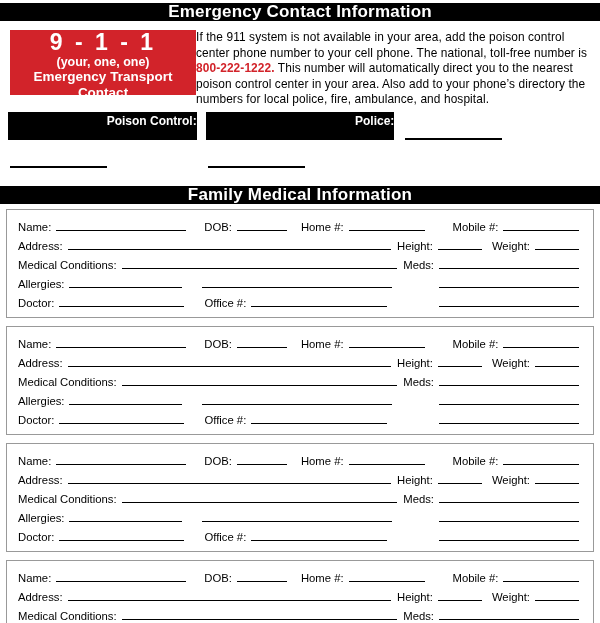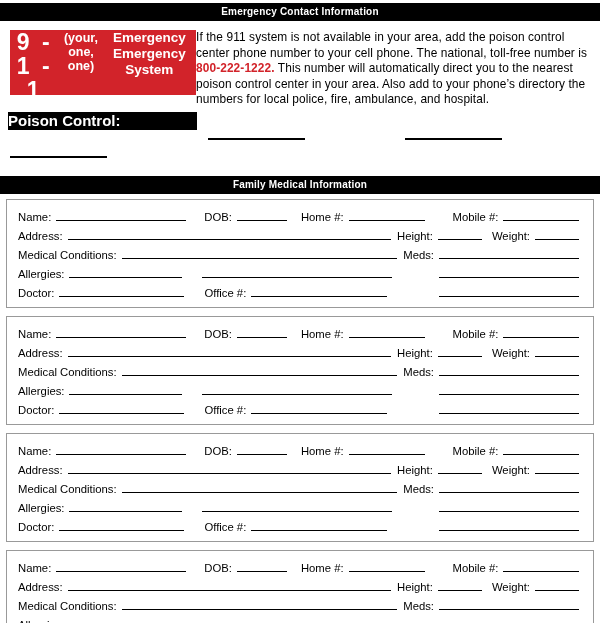--- a/index.html
+++ b/index.html
@@ -3,45 +3,45 @@
 <meta charset="utf-8">
 <style>
   :root { --red:#d2232a; --ink:#000; --border-gray:#999; }
   * { box-sizing:border-box; }
   html,body { margin:0; padding:0; }
   body {
     width:600px; height:623px; overflow:hidden; background:#fff;
     font-family:"Liberation Sans", sans-serif; color:var(--ink);
   }
   .bar {
-    background:#000; color:#fff; font-weight:bold; font-size:10px;
+    background:#000; color:#fff; font-weight:bold; font-size:17px;
     height:18px; line-height:18px; text-align:center; letter-spacing:.2px;
   }
   #top-bar { margin-top:3px; }
   
   .intro-row { display:flex; margin:9px 8px 0 10px; }
   .red-box {
     width:186px; height:65px; background:var(--red); color:#fff;
-    flex-shrink:0; display:flex; flex-direction:row; justify-content:space-between;
+    flex-shrink:0; display:flex; flex-direction:column; justify-content:space-between;
     text-align:center;
   }
   .red-number { font-size:23px; font-weight:bold; letter-spacing:3px; line-height:24px; }
   .red-words  { font-size:12.5px; font-weight:bold; line-height:14px; margin-top:1px; }
   .red-sub    { font-size:13.5px; font-weight:bold; line-height:16px; }
   .intro-text {
     font-size:11.9px; line-height:15.6px; width:396px;
     letter-spacing:.1px;
   }
   .phone { color:var(--red); font-weight:bold; }
   
   .contacts { display:flex; gap:9px; margin:4px 8px 0 8px; }
   .contact-col { flex:1; }
   .contact-label {
-    background:#000; color:#fff; font-weight:bold; font-size:15px;
-    height:18px; line-height:18px; text-align:left;
+    background:#000; color:#fff; font-weight:bold; font-size:12px;
+    height:28px; line-height:18px; text-align:right;
   }
   .contact-line { margin:26px 0 0 2px; width:97px; border-bottom:2px solid #000; height:0; }
   #family-bar { margin-top:18px; }
   
   #family-members { }
   .member {
     margin:5px 6px 8px 6px; border:1px solid var(--border-gray);
     padding:6px 14px 6px 11px;
   }
   .member + .member { margin-top:7px; }
@@ -65,31 +65,32 @@
 <body>
 
 <div id="top-bar" class="bar">
   <span>Emergency Contact Information</span>
 </div>
 
 <div class="intro-row">
   <div class="red-box">
     <div class="red-number">9 - 1 - 1</div>
     <div class="red-words">(your, one, one)</div>
-    <div class="red-sub">Emergency Emergency System</div>
+    <div class="red-sub">Emergency Transport Contact</div>
   </div>
   <div class="intro-text"><span>If the 911 system is not available in your area, add the poison control center phone number to your cell phone. The national, toll-free number is </span><span class="phone">800-222-1222.</span><span> This number will automatically direct you to the nearest poison control center in your area. Also add to your phone’s directory the numbers for local police, fire, ambulance, and hospital.</span></div>
 </div>
 
 <div class="contacts">
   <div class="contact-col">
     <div class="contact-label">Poison Control:</div>
     <div class="contact-line"></div>
   </div>
   <div class="contact-col">
+    <div class="contact-label">Police:</div>
     <div class="contact-line"></div>
   </div>
   <div class="contact-col">
     <div class="contact-line"></div>
   </div>
 </div>
 
 <div id="family-bar" class="bar">
   <span>Family Medical Information</span>
 </div>

